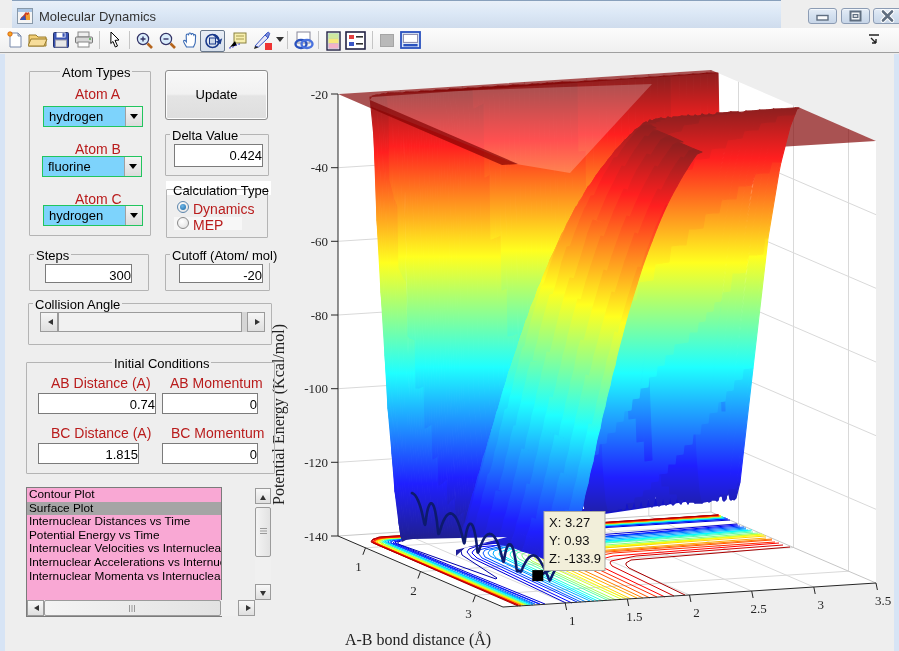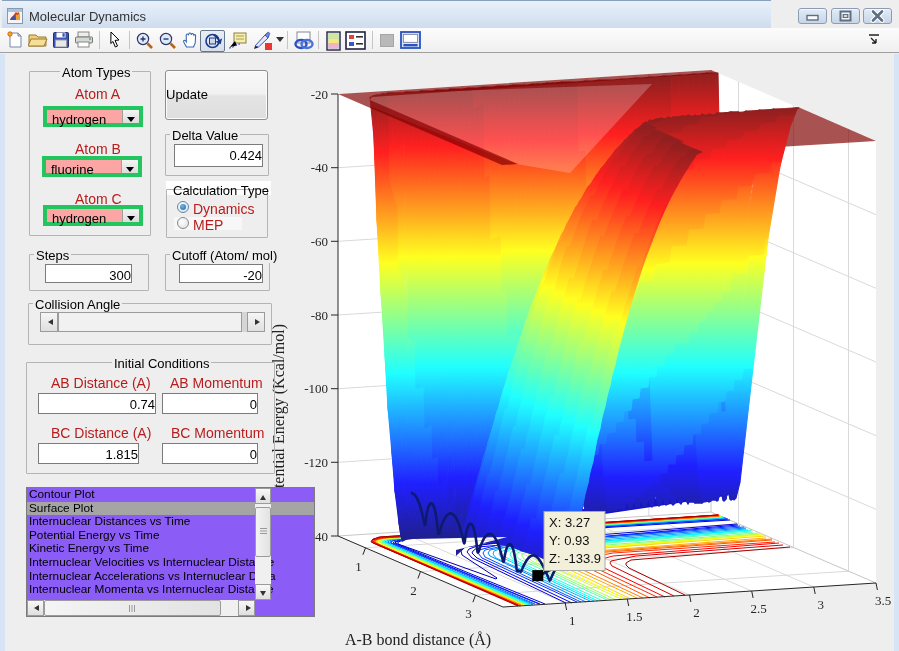--- a/index.html
+++ b/index.html
@@ -1,42 +1,42 @@
 <!DOCTYPE html>
 <html><head><meta charset="utf-8">
 <style>
 *{margin:0;padding:0;box-sizing:border-box}
 html,body{width:899px;height:651px;overflow:hidden}
 body{font-family:"Liberation Sans",sans-serif;background:#eeeeee;position:relative}
-#titlebar{position:absolute;left:2px;top:0;width:769px;height:28px;background:linear-gradient(#e9f0f9 0%,#dce8f6 45%,#cfdced 100%);border-top:1px solid #88a0bc}
+#titlebar{position:absolute;left:12px;top:0;width:769px;height:28px;background:linear-gradient(#e9f0f9 0%,#dce8f6 45%,#cfdced 100%);border-top:1px solid #88a0bc}
 #titlebar .ttl{position:absolute;left:27px;top:8px;font-size:13px;color:#333}
 #appicon{position:absolute;left:5px;top:7px;width:16px;height:16px}
 .winbtn{position:absolute;top:7px;width:29px;height:16px;border:1px solid #8c9cb4;border-radius:3px;background:linear-gradient(#e4ecf6,#d3e0ef 50%,#c8d6e8 100%);box-shadow:inset 0 1px 0 #f2f7fc}
 #toolbar{position:absolute;left:0;top:28px;width:899px;height:25px;background:linear-gradient(#fcfcfc,#f0f0f0);border-bottom:1px solid #9f9f9f}
 .tsep{position:absolute;top:3px;width:1px;height:18px;background:#c5c5c5}
 .ticon{position:absolute;top:3px}
 #client{position:absolute;left:0;top:54px;width:899px;height:597px;background:#eeeeee}
 .sideborder{position:absolute;top:54px;width:5px;height:597px;background:#d7e4f5}
 
 .grp{position:absolute;border:1px solid #b4b4b4;border-radius:1px}
 .grp>.lbl{position:absolute;top:-7px;font-size:13px;color:#000;background:#eeeeee;padding:0 2px;white-space:nowrap}
 .edit{position:absolute;background:#fff;border:1px solid #7b7b7b;font-size:13px;color:#000;text-align:right;line-height:21px}
 .lab{position:absolute;font-size:14px;color:#b91c1c;white-space:nowrap}
-.combo{position:absolute;background:#fca5a5;border:4px solid #22c55e;font-size:13px}
+.combo{position:absolute;background:#7dd3fc;border:1px solid #22c55e;font-size:13px}
 .combo .tx{position:absolute;left:5px;top:2px}
 .combo .btn{position:absolute;right:0;top:0;bottom:0;width:17px;background:linear-gradient(#f4f4f4,#dcdcdc);border-left:1px solid #a0a0a0}
 .combo .btn:after{content:"";position:absolute;left:4px;top:7px;border:4px solid transparent;border-top:5px solid #000}
-#updatebtn{position:absolute;left:165px;top:70px;width:103px;height:50px;border:1px solid #8e8e8e;border-radius:3px;background:linear-gradient(#f8f8f8 0%,#f1f1f1 48%,#e4e4e4 52%,#dedede 100%);box-shadow:inset 0 0 0 1px #fcfcfc;font-size:13px;text-align:left;line-height:48px}
+#updatebtn{position:absolute;left:165px;top:70px;width:103px;height:50px;border:1px solid #8e8e8e;border-radius:3px;background:linear-gradient(#f8f8f8 0%,#f1f1f1 48%,#e4e4e4 52%,#dedede 100%);box-shadow:inset 0 0 0 1px #fcfcfc;font-size:13px;text-align:center;line-height:48px}
 .radio{position:absolute;width:12px;height:12px;border-radius:50%;border:1px solid #8a8a8a;background:radial-gradient(circle at 40% 35%,#fff,#ddd)}
 .radio.on{border-color:#5c86ad}
 .radio.on:after{content:"";position:absolute;left:2px;top:2px;width:6px;height:6px;border-radius:50%;background:radial-gradient(circle at 40% 35%,#6eb7e8,#1765a3)}
 
 .sl-ar{position:absolute;width:18px;height:20px;background:linear-gradient(#f6f6f6,#dfdfdf);border:1px solid #9b9b9b}
 
-#listbox{position:absolute;left:26px;top:487px;width:289px;height:130px;background:#8b5cf6;border:1px solid #7b7b7b;font-size:11.8px;overflow:hidden}
+#listbox{position:absolute;left:26px;top:487px;width:196px;height:130px;background:#f9a8d4;border:1px solid #7b7b7b;font-size:11.8px;overflow:hidden}
 #listbox .it{height:13.6px;line-height:13.6px;padding-left:2px;white-space:nowrap}
 #listbox .sel{background:#a5a5a5}
 .sb{position:absolute;background:#f0f0f0}
 .sbtn{position:absolute;background:linear-gradient(#f8f8f8,#dfdfdf);border:1px solid #9b9b9b}
 .thumb{position:absolute;background:linear-gradient(90deg,#f4f4f4,#e2e2e2);border:1px solid #9b9b9b;border-radius:2px}
 .tri{position:absolute;width:0;height:0;border:3.5px solid transparent}
 #plotwrap{position:absolute;left:270px;top:53px;width:629px;height:598px}
 </style></head>
 <body>
 <div id="client"></div>
@@ -1116,21 +1116,20 @@
 <div class="edit" style="left:38px;top:393px;width:118px;height:21px">0.74</div>
 <div class="edit" style="left:162px;top:393px;width:96px;height:21px">0</div>
 <div class="edit" style="left:38px;top:443px;width:101px;height:21px">1.815</div>
 <div class="edit" style="left:162px;top:443px;width:96px;height:21px">0</div>
 
 <div id="listbox">
  <div class="it">Contour Plot</div>
  <div class="it sel">Surface Plot</div>
  <div class="it">Internuclear Distances vs Time</div>
  <div class="it">Potential Energy vs Time</div>
- <div class="it">Kinetic Energy vs Time</div>
  <div class="it">Internuclear Velocities vs Internuclear Distance</div>
  <div class="it">Internuclear Accelerations vs Internuclear Dista</div>
  <div class="it">Internuclear Momenta vs Internuclear Distance</div>
 </div>
 
 <div class="sb" style="left:255px;top:488px;width:16px;height:112px"></div>
 <div class="sbtn" style="left:255px;top:488px;width:16px;height:16px">
     <span class="tri" style="left:4px;top:3px;border-bottom:5px solid #333"></span>
   </div>
 <div class="thumb" style="left:255px;top:507px;width:16px;height:50px">

